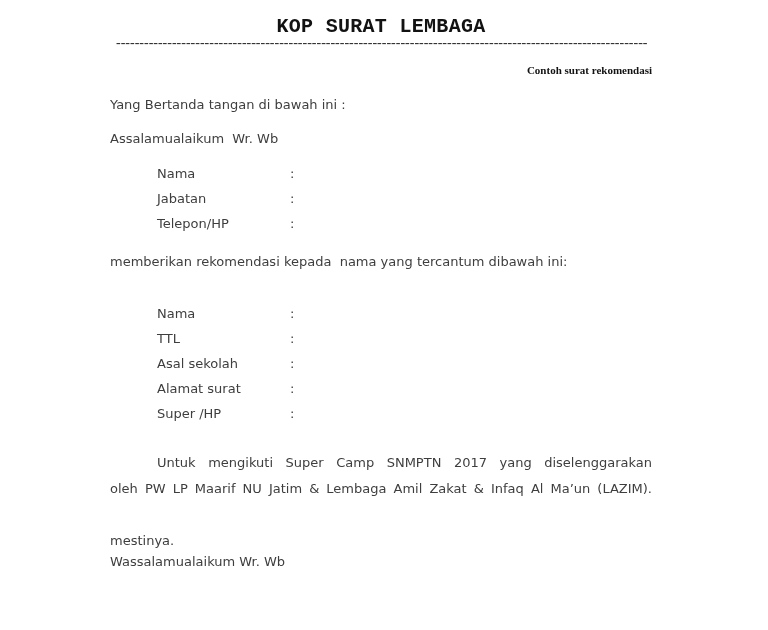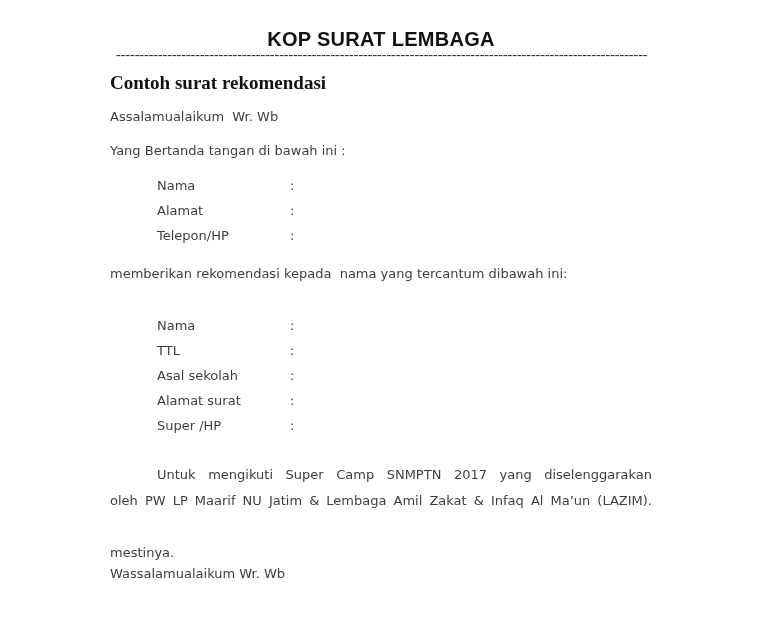--- a/index.html
+++ b/index.html
@@ -14,46 +14,47 @@
     font-size: 13px;
     color: #3e3e3e;
   }
   .content {
     position: absolute;
     left: 110px;
     top: 0;
     width: 542px;
   }
   .doc-title {
-    margin-top: 28px;
+    margin-top: 16px;
     text-align: center;
-    font-family: Liberation Sans, sans-serif;
+    font-family: Liberation Mono, monospace;
     font-weight: bold;
     font-size: 20px;
     line-height: 22px;
     letter-spacing: 0.3px;
     color: #121212;
   }
   .divider {
     margin-top: 0;
     font-family: "Liberation Serif", "DejaVu Serif", serif;
     font-size: 14px;
     line-height: 10px;
     color: #2e2e2e;
     white-space: nowrap;
     overflow: hidden;
     padding-left: 6px;
   }
   .subtitle {
     margin-top: 14px;
     font-family: "Liberation Serif", "DejaVu Serif", serif;
     font-weight: bold;
-    font-size: 19px;
+    font-size: 11px;
     line-height: 17px;
     color: #121212;
+    text-align: right;
   }
   .line { line-height: 16px; white-space: pre-wrap; }
   .salutation   { margin-top: 18px; }
   .intro        { margin-top: 18px; }
   .field-list   { margin-top: 14px; }
   .field-list-2 { margin-top: 31px; }
   .field-row { line-height: 25px; padding-left: 47px; }
   .field-label { display: inline-block; width: 133px; }
   .field-colon { display: inline-block; }
   .recommendation { margin-top: 18px; }
@@ -72,29 +73,29 @@
 <body>
 
 <div class="page">
   <div class="content">
 
     <div class="doc-title">KOP SURAT LEMBAGA</div>
     <div class="divider">------------------------------------------------------------------------------------------------------------------</div>
 
     <div class="subtitle">Contoh surat rekomendasi</div>
 
+    <div class="line intro">Yang Bertanda tangan di bawah ini :</div>
     <div class="line salutation">Assalamualaikum  Wr. Wb</div>
-    <div class="line intro">Yang Bertanda tangan di bawah ini :</div>
 
     <div class="field-list">
       <div class="field-row">
         <span class="field-label">Nama</span><span class="field-colon">:</span>
       </div>
       <div class="field-row">
-        <span class="field-label">Alamat</span><span class="field-colon">:</span>
+        <span class="field-label">Jabatan</span><span class="field-colon">:</span>
       </div>
       <div class="field-row">
         <span class="field-label">Telepon/HP</span><span class="field-colon">:</span>
       </div>
     </div>
 
     <div class="line recommendation">memberikan rekomendasi kepada  nama yang tercantum dibawah ini:</div>
 
     <div class="field-list-2">
       <div class="field-row">

